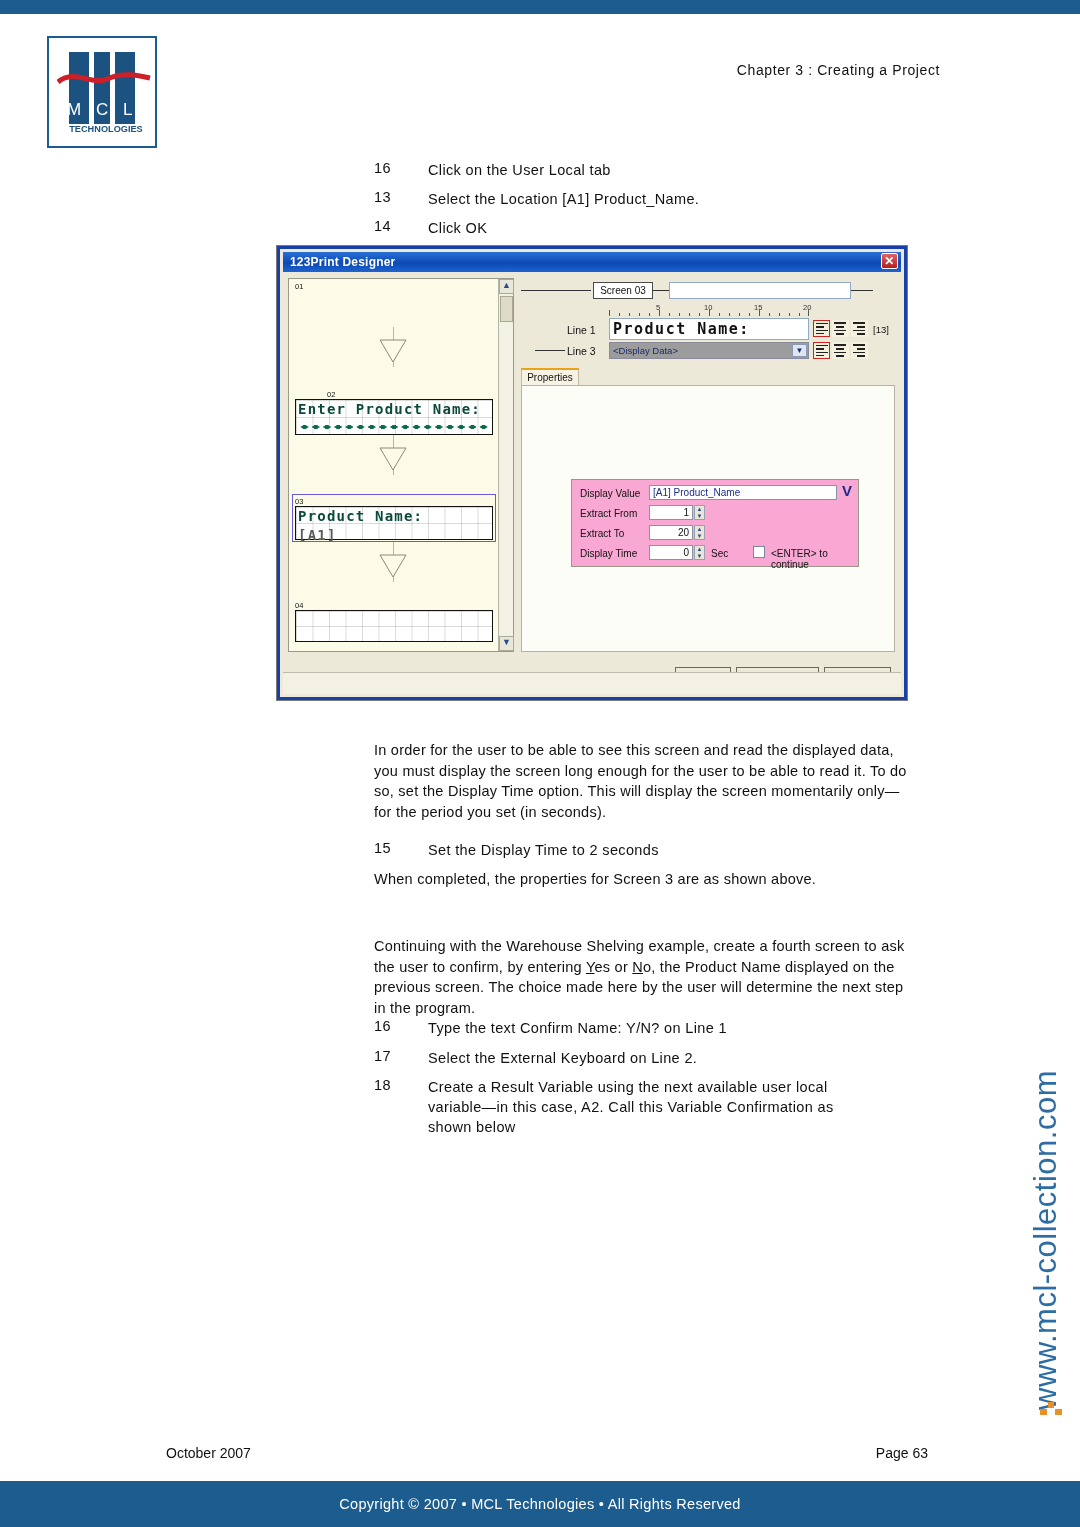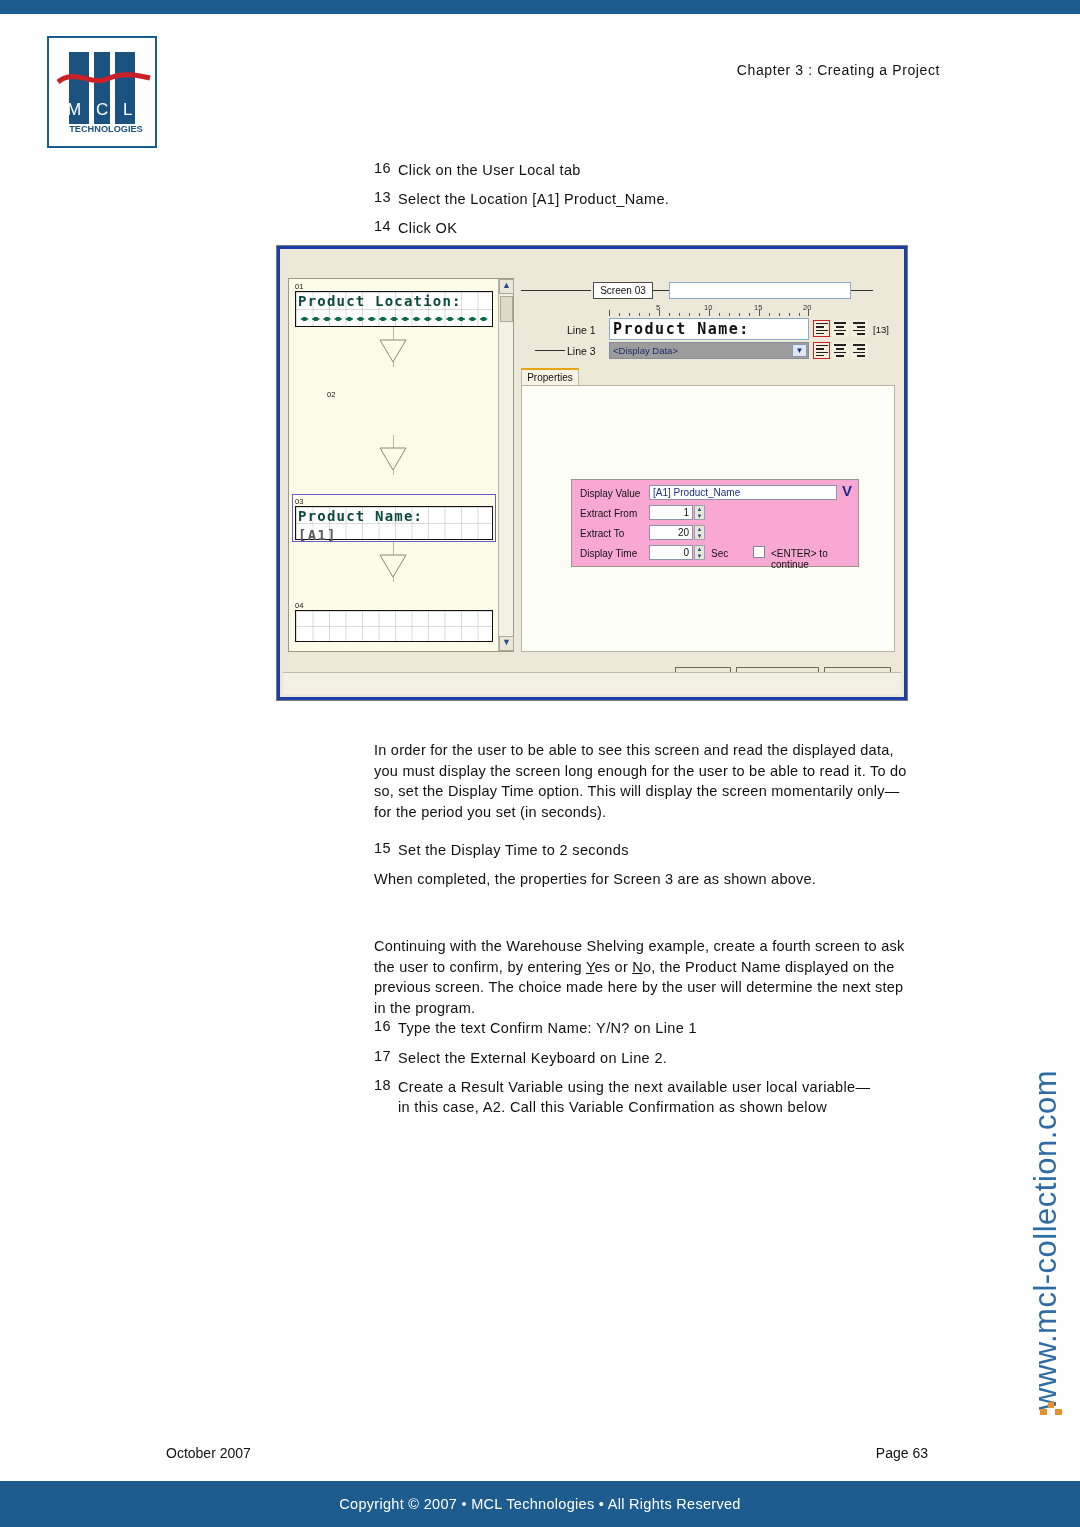--- a/index.html
+++ b/index.html
@@ -51,21 +51,21 @@
     font-size: 14px; color: #111; letter-spacing: 0.6px;
   }
 
   
   .step {
     position: absolute; font-size: 14.5px; color: #111; letter-spacing: 0.35px;
   }
   .step .num {
     position: absolute; left: 0; top: 0; width: 28px; text-align: left;
   }
-  .step .txt { display: block; margin-left: 24px; line-height: 20px; }
+  .step .txt { display: block; margin-left: 54px; line-height: 20px; }
 
   .para {
     position: absolute; font-size: 14.5px; color: #111;
     line-height: 20.5px; letter-spacing: 0.25px; width: 535px;
   }
   .u { text-decoration: underline; }
 
   
   .appwin {
     position: absolute; left: 276px; top: 245px; width: 632px; height: 456px;
@@ -323,37 +323,41 @@
   <span class="txt">Select the Location [A1] Product_Name.</span>
 </div>
 <div class="step" style="left:374px; top:218px; width:520px;">
   <span class="num">14</span>
   <span class="txt">Click OK</span>
 </div>
 
 <div class="appwin">
   <div class="appwin-frame">
 
+    <div class="titlebar">
+      <span>123Print Designer</span>
+      <div class="close-btn">✕</div>
+    </div>
 
     <div class="client">
 
       <div class="leftpane">
 
         <div class="devlabel" style="top:3px;">01</div>
-        <div class="devscreen" style="top:12px; height:36px;">
-          <div class="devgrid"></div>
-          <div class="devtext">Product Location:</div>
-          <div class="dotrow"></div>
-        </div>
         <div class="arrowlink" style="left:104px; top:48px; height:40px;"></div>
         <svg class="tri-outline" style="left:90px; top:60px;" viewBox="0 0 28 24">
           <polygon points="1,1 27,1 14,23" fill="#fbfbe8" stroke="#8a8a7a" stroke-width="1"></polygon>
         </svg>
 
         <div class="devlabel" style="top:111px;padding-left:32px;">02</div>
+        <div class="devscreen" style="top:120px; height:36px;">
+          <div class="devgrid"></div>
+          <div class="devtext">Enter Product Name:</div>
+          <div class="dotrow"></div>
+        </div>
         <div class="arrowlink" style="left:104px; top:156px; height:40px;"></div>
         <svg class="tri-outline" style="left:90px; top:168px;" viewBox="0 0 28 24">
           <polygon points="1,1 27,1 14,23" fill="#fbfbe8" stroke="#8a8a7a" stroke-width="1"></polygon>
         </svg>
 
         <div class="sel-outline" style="left:3px; top:215px; width:204px; height:48px;"></div>
         <div class="devlabel" style="top:218px;">03</div>
         <div class="devscreen" style="top:227px; height:34px;">
           <div class="devgrid"></div>
           <div class="devtext">Product Name:</div>

